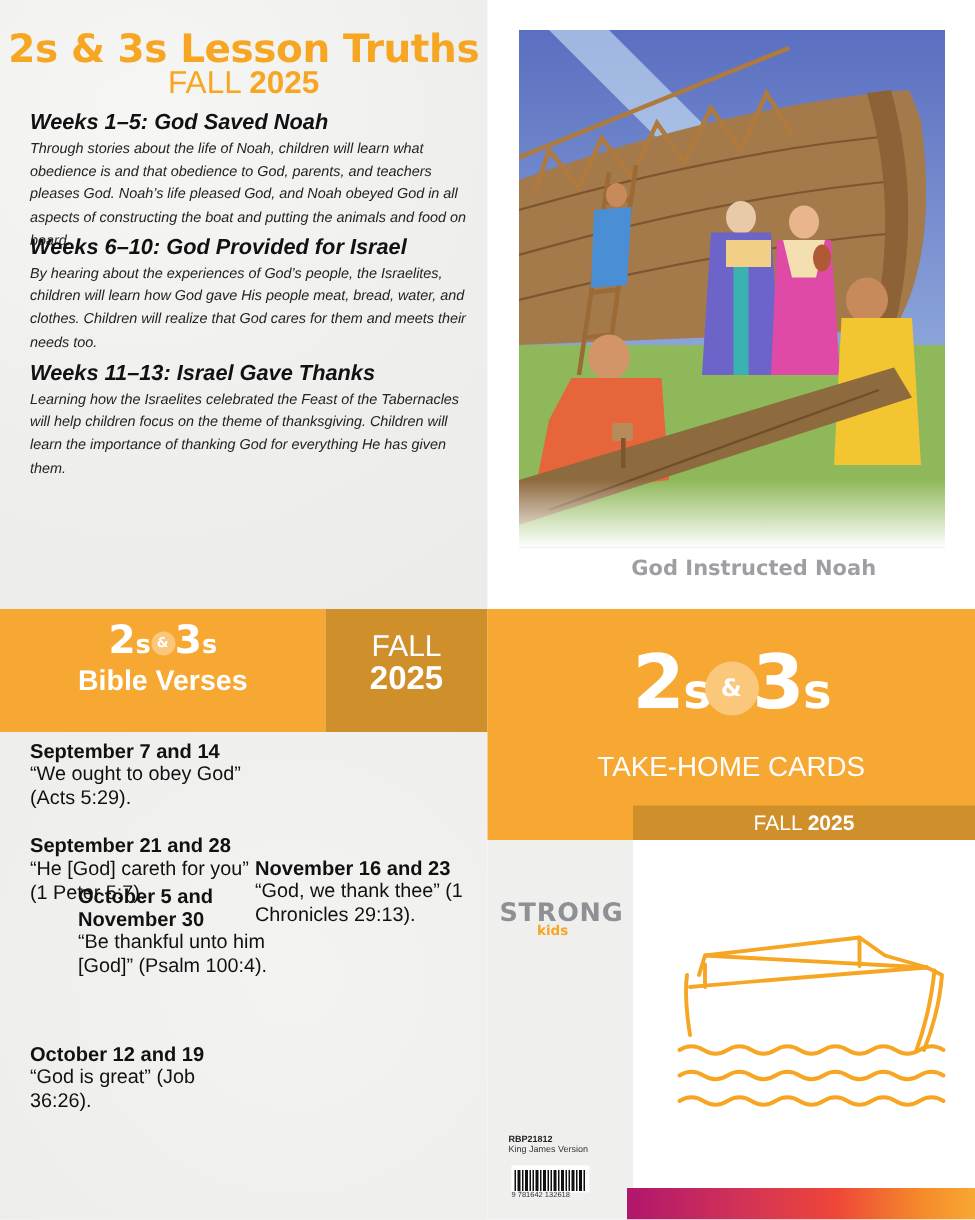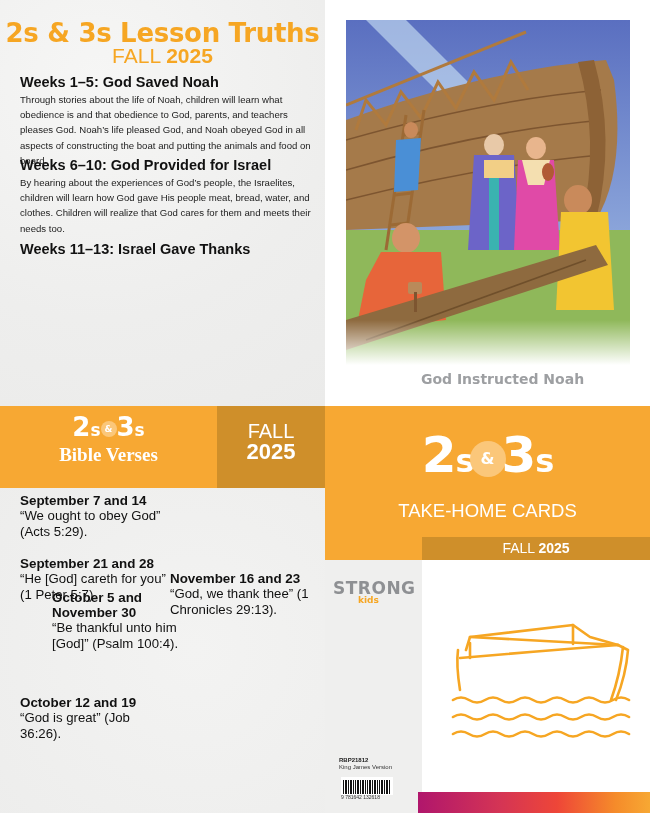--- a/index.html
+++ b/index.html
@@ -12,39 +12,39 @@
   .panel-bl { position: absolute; left: 0; top: 406px; width: 325px; height: 407px;
     background: radial-gradient(circle at 60% 60%, #f3f3f2 0%, #ececeb 100%); }
   .panel-br { position: absolute; left: 325px; top: 406px; width: 325px; height: 407px; background: #ffffff; }
 
   
   .lt-title { position: absolute; left: 0; width: 325px; top: 18px; text-align: center;
     font-family: "DejaVu Sans", sans-serif; font-weight: bold; font-size: 26px; color: #f6a623; letter-spacing: -0.3px; }
   .lt-season { position: absolute; left: 0; width: 325px; top: 44px; text-align: center;
     font-family: "Liberation Sans", sans-serif; font-size: 21px; color: #f6a623; }
   .lt-season b { font-weight: bold; }
-  .lesson { position: absolute; left: 20px; width: 295px; }
+  .lesson { position: absolute; left: 20px; width: 295px; font-style: italic; }
   .lesson h3 { font-family: "Liberation Sans", sans-serif; font-weight: bold; font-size: 14.5px; color: #111; margin-bottom: 2px; }
   .lesson p { font-family: "Liberation Sans", sans-serif; font-size: 9.6px; line-height: 15.2px; color: #222; }
 
   
   .illus { position: absolute; left: 346px; top: 20px; width: 284px; height: 345px; overflow: hidden; }
   .caption { position: absolute; left: 340px; width: 325px; top: 371px; text-align: center;
     font-family: "DejaVu Sans", sans-serif; font-weight: bold; font-size: 14px; color: #9d9fa2; }
 
   
   .bv-band { position: absolute; left: 0; top: 406px; width: 217px; height: 82px; background: #f7a833; }
   .bv-fall-box { position: absolute; left: 217px; top: 406px; width: 108px; height: 82px; background: #cf8f2a; }
   .bv-logo-top { position: absolute; left: 0; width: 217px; top: 412px; text-align: center; color: #fff;
     font-family: "DejaVu Sans", sans-serif; font-weight: bold; font-size: 26px; line-height: 30px; }
   .bv-logo-top .s { font-size: 17px; }
   .bv-logo-top .amp { display: inline-block; width: 16px; height: 16px; border-radius: 50%; background: #fbc77a;
     font-size: 9px; line-height: 16px; vertical-align: 4px; color: #fff; }
   .bv-logo-bot { position: absolute; left: 0; width: 217px; top: 444px; text-align: center; color: #fff;
-    font-family: Liberation Serif, serif; font-weight: bold; font-size: 19px; }
+    font-family: Liberation Sans, sans-serif; font-weight: bold; font-size: 19px; }
   .bv-fall { position: absolute; left: 217px; width: 108px; top: 421px; text-align: center; color: #fff;
     font-family: "Liberation Sans", sans-serif; font-size: 20px; line-height: 20px; }
   .bv-year { position: absolute; left: 217px; width: 108px; top: 440px; text-align: center; color: #fff;
     font-family: "Liberation Sans", sans-serif; font-weight: bold; font-size: 22px; line-height: 24px; }
 
   .verse { position: absolute; font-family: "Liberation Sans", sans-serif; }
   .verse .date { font-weight: bold; font-size: 13.4px; line-height: 15px; color: #111; }
   .verse .text { font-size: 13.2px; line-height: 16px; color: #111; }
 
   
@@ -55,21 +55,21 @@
   .cover-logo .amp { display: inline-block; width: 36px; height: 36px; border-radius: 50%; background: #fbc77a;
     font-size: 16px; line-height: 36px; vertical-align: 8px; color: #fff; margin: 0 -4px; letter-spacing: 0; }
   .cover-sub { position: absolute; left: 325px; width: 325px; top: 500px; text-align: center; color: #fff;
     font-family: "Liberation Sans", sans-serif; font-size: 18.5px; }
   .cover-fall-bar { position: absolute; left: 422px; top: 537px; width: 228px; height: 23px; background: #cf8f2a;
     text-align: center; color: #fff; font-family: "Liberation Sans", sans-serif; font-size: 14px; line-height: 23px; }
   .cover-fall-bar b { font-weight: bold; }
   .gray-strip { position: absolute; left: 325px; top: 560px; width: 97px; height: 253px; background: #efefee; }
 
   .strong-logo { position: absolute; left: 333px; top: 578px; width: 80px; }
-  .strong-word { font-family: "DejaVu Sans", sans-serif; font-weight: bold; font-size: 17px; color: #8e9093; letter-spacing: 0.5px; }
+  .strong-word { font-family: "DejaVu Sans", sans-serif; font-weight: bold; font-size: 17px; color: #8e9093; letter-spacing: 0.5px; margin-top: 21px; }
   .kids-word { font-family: "DejaVu Sans", sans-serif; font-weight: bold; font-size: 9px; color: #f6a623; margin-left: 25px; margin-top: -3px; }
 
   .sku { position: absolute; left: 339px; top: 757px; font-family: "Liberation Sans", sans-serif; font-weight: bold; font-size: 6px; color: #222; }
   .version { position: absolute; left: 339px; top: 764px; font-family: "Liberation Sans", sans-serif; font-size: 6px; color: #333; }
   .barcode { position: absolute; left: 341px; top: 777px; width: 52px; height: 18px; background: #fff; }
   .barcode-num { position: absolute; left: 341px; top: 794px; font-family: "Liberation Sans", sans-serif; font-size: 5px; color: #333; }
 
   .ark { position: absolute; left: 448px; top: 610px; width: 190px; height: 130px; }
   .gradient-bar { position: absolute; left: 418px; top: 792px; width: 232px; height: 21px;
     background: linear-gradient(90deg, #b0166c 0%, #d43455 35%, #ee4638 60%, #f58b2a 85%, #f7a833 100%); }
@@ -91,20 +91,21 @@
 <div class="lesson" style="top:74px">
   <h3>Weeks 1–5: God Saved Noah</h3>
   <p>Through stories about the life of Noah, children will learn what obedience is and that obedience to God, parents, and teachers pleases God. Noah’s life pleased God, and Noah obeyed God in all aspects of constructing the boat and putting the animals and food on board.</p>
 </div>
 <div class="lesson" style="top:157px">
   <h3>Weeks 6–10: God Provided for Israel</h3>
   <p>By hearing about the experiences of God’s people, the Israelites, children will learn how God gave His people meat, bread, water, and clothes. Children will realize that God cares for them and meets their needs too.</p>
 </div>
 <div class="lesson" style="top:241px">
   <h3>Weeks 11–13: Israel Gave Thanks</h3>
+  <p>Learning how the Israelites celebrated the Feast of the Tabernacles will help children focus on the theme of thanksgiving. Children will learn the importance of thanking God for everything He has given them.</p>
 </div>
 
 <div class="illus">
   <svg width="284" height="345" viewBox="0 0 284 345" xmlns="http://www.w3.org/2000/svg">
     <defs>
       <linearGradient id="sky" x1="0" y1="0" x2="0" y2="1">
         <stop offset="0" stop-color="#5a6fc0"></stop>
         <stop offset="1" stop-color="#a9c6ea"></stop>
       </linearGradient>
       <linearGradient id="fade" x1="0" y1="0" x2="0" y2="1">

